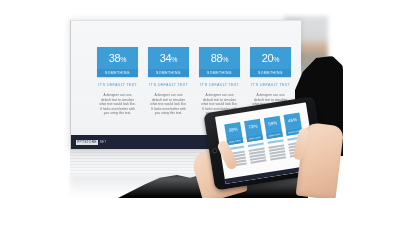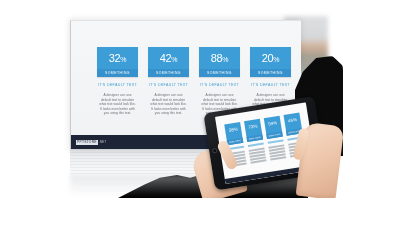--- a/index.html
+++ b/index.html
@@ -324,32 +324,32 @@
   <div class="desk-streaks"></div>
 
   <div class="slide-shadow"></div>
   <div class="slide">
     <div class="slide-canvas">
 
       <div class="cards">
 
         <div class="col">
           <div class="card">
-            <div class="pct"><span>32</span><span class="sym">%</span></div>
+            <div class="pct"><span>38</span><span class="sym">%</span></div>
             <div class="card-band">
               <span>SOMETHING</span>
             </div>
           </div>
           <div class="head">IT'S DEFAULT TEXT</div>
           <div class="body">A designer can use default text to simulate what text would look like. It looks even better with you using this text.</div>
         </div>
 
         <div class="col">
           <div class="card">
-            <div class="pct"><span>42</span><span class="sym">%</span></div>
+            <div class="pct"><span>34</span><span class="sym">%</span></div>
             <div class="card-band">
               <span>SOMETHING</span>
             </div>
           </div>
           <div class="head">IT'S DEFAULT TEXT</div>
           <div class="body">A designer can use default text to simulate what text would look like. It looks even better with you using this text.</div>
         </div>
 
         <div class="col">
           <div class="card">

